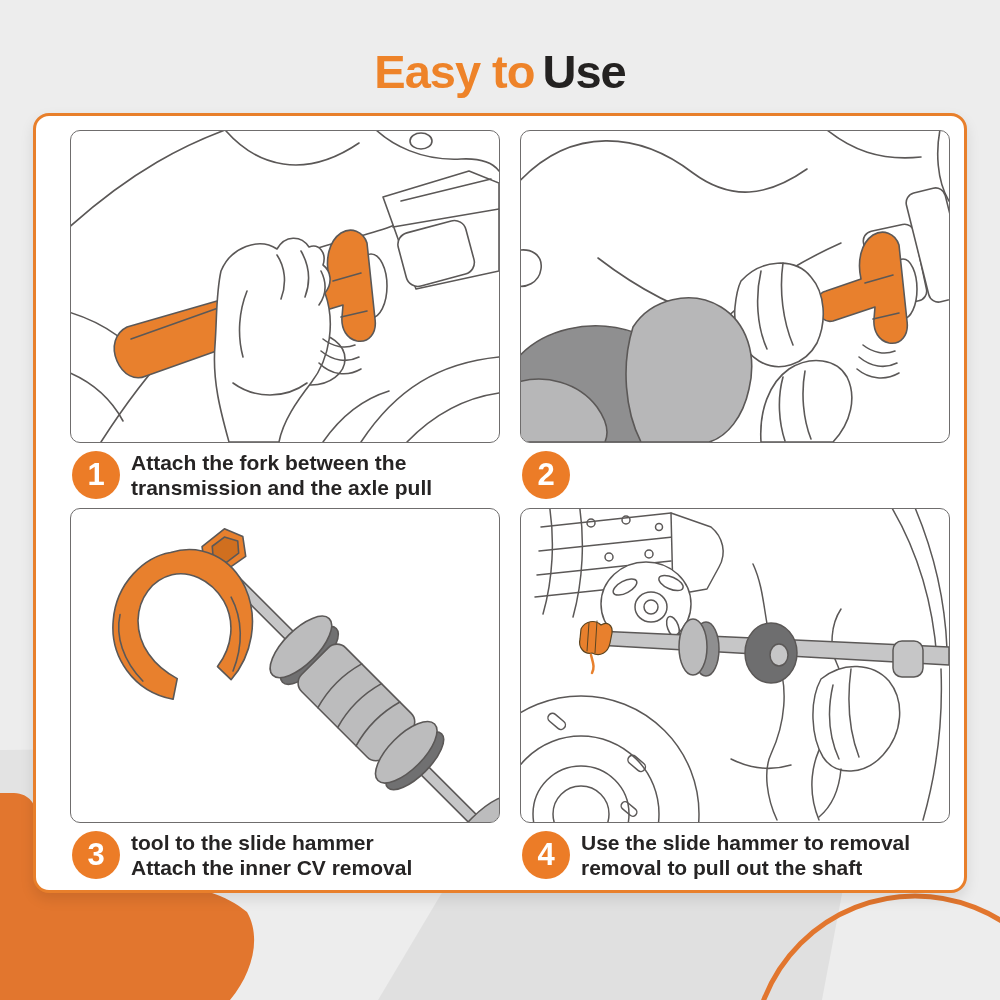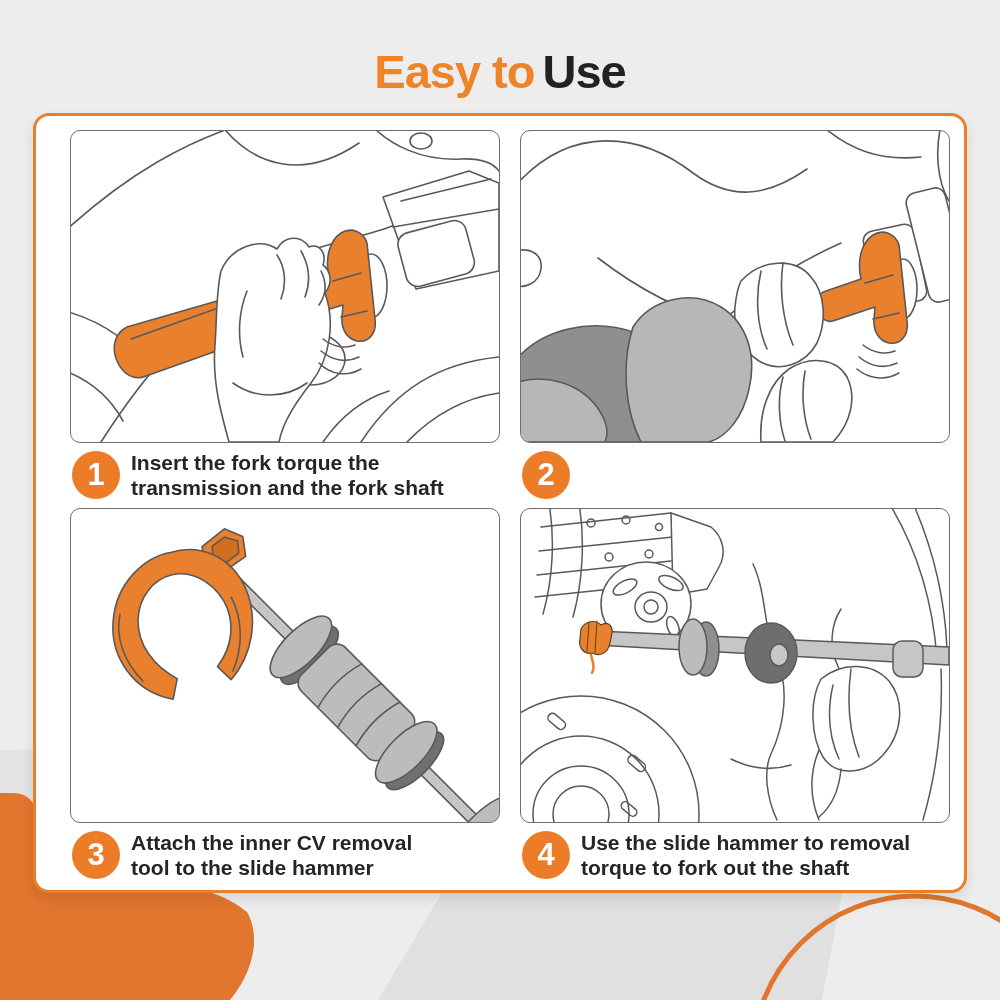--- a/index.html
+++ b/index.html
@@ -159,36 +159,36 @@
           <path d="M60,120 C64,112 74,110 80,116 C86,112 92,116 91,124 L89,134 C87,144 79,148 71,144 C63,146 57,138 59,130 Z" fill="#E8802D" stroke="#5B4420" stroke-width="1.2"></path>
           <path d="M68,114 L66,142 M76,112 L74,144" stroke="#5B4420" stroke-width="1"></path>
           <path d="M70,146 C72,154 74,158 71,164" stroke="#E8802D" stroke-width="2.5"></path>
         </g>
       </svg>
     </div>
 
     <div class="caption" id="cap1">
       <div class="badge">1</div>
       <div class="cap-text">
-        <div>Insert the fork torque the</div>
-        <div>transmission and the fork shaft</div>
+        <div>Attach the fork between the</div>
+        <div>transmission and the axle pull</div>
       </div>
     </div>
     <div class="caption" id="cap2">
       <div class="badge">2</div>
     </div>
     <div class="caption" id="cap3">
       <div class="badge">3</div>
       <div class="cap-text">
+        <div>tool to the slide hammer</div>
         <div>Attach the inner CV removal</div>
-        <div>tool to the slide hammer</div>
       </div>
     </div>
     <div class="caption" id="cap4">
       <div class="badge">4</div>
       <div class="cap-text">
         <div>Use the slide hammer to removal</div>
-        <div>torque to fork out the shaft</div>
+        <div>removal to pull out the shaft</div>
       </div>
     </div>
 
   </div>
 </div>
 
 </body></html>

